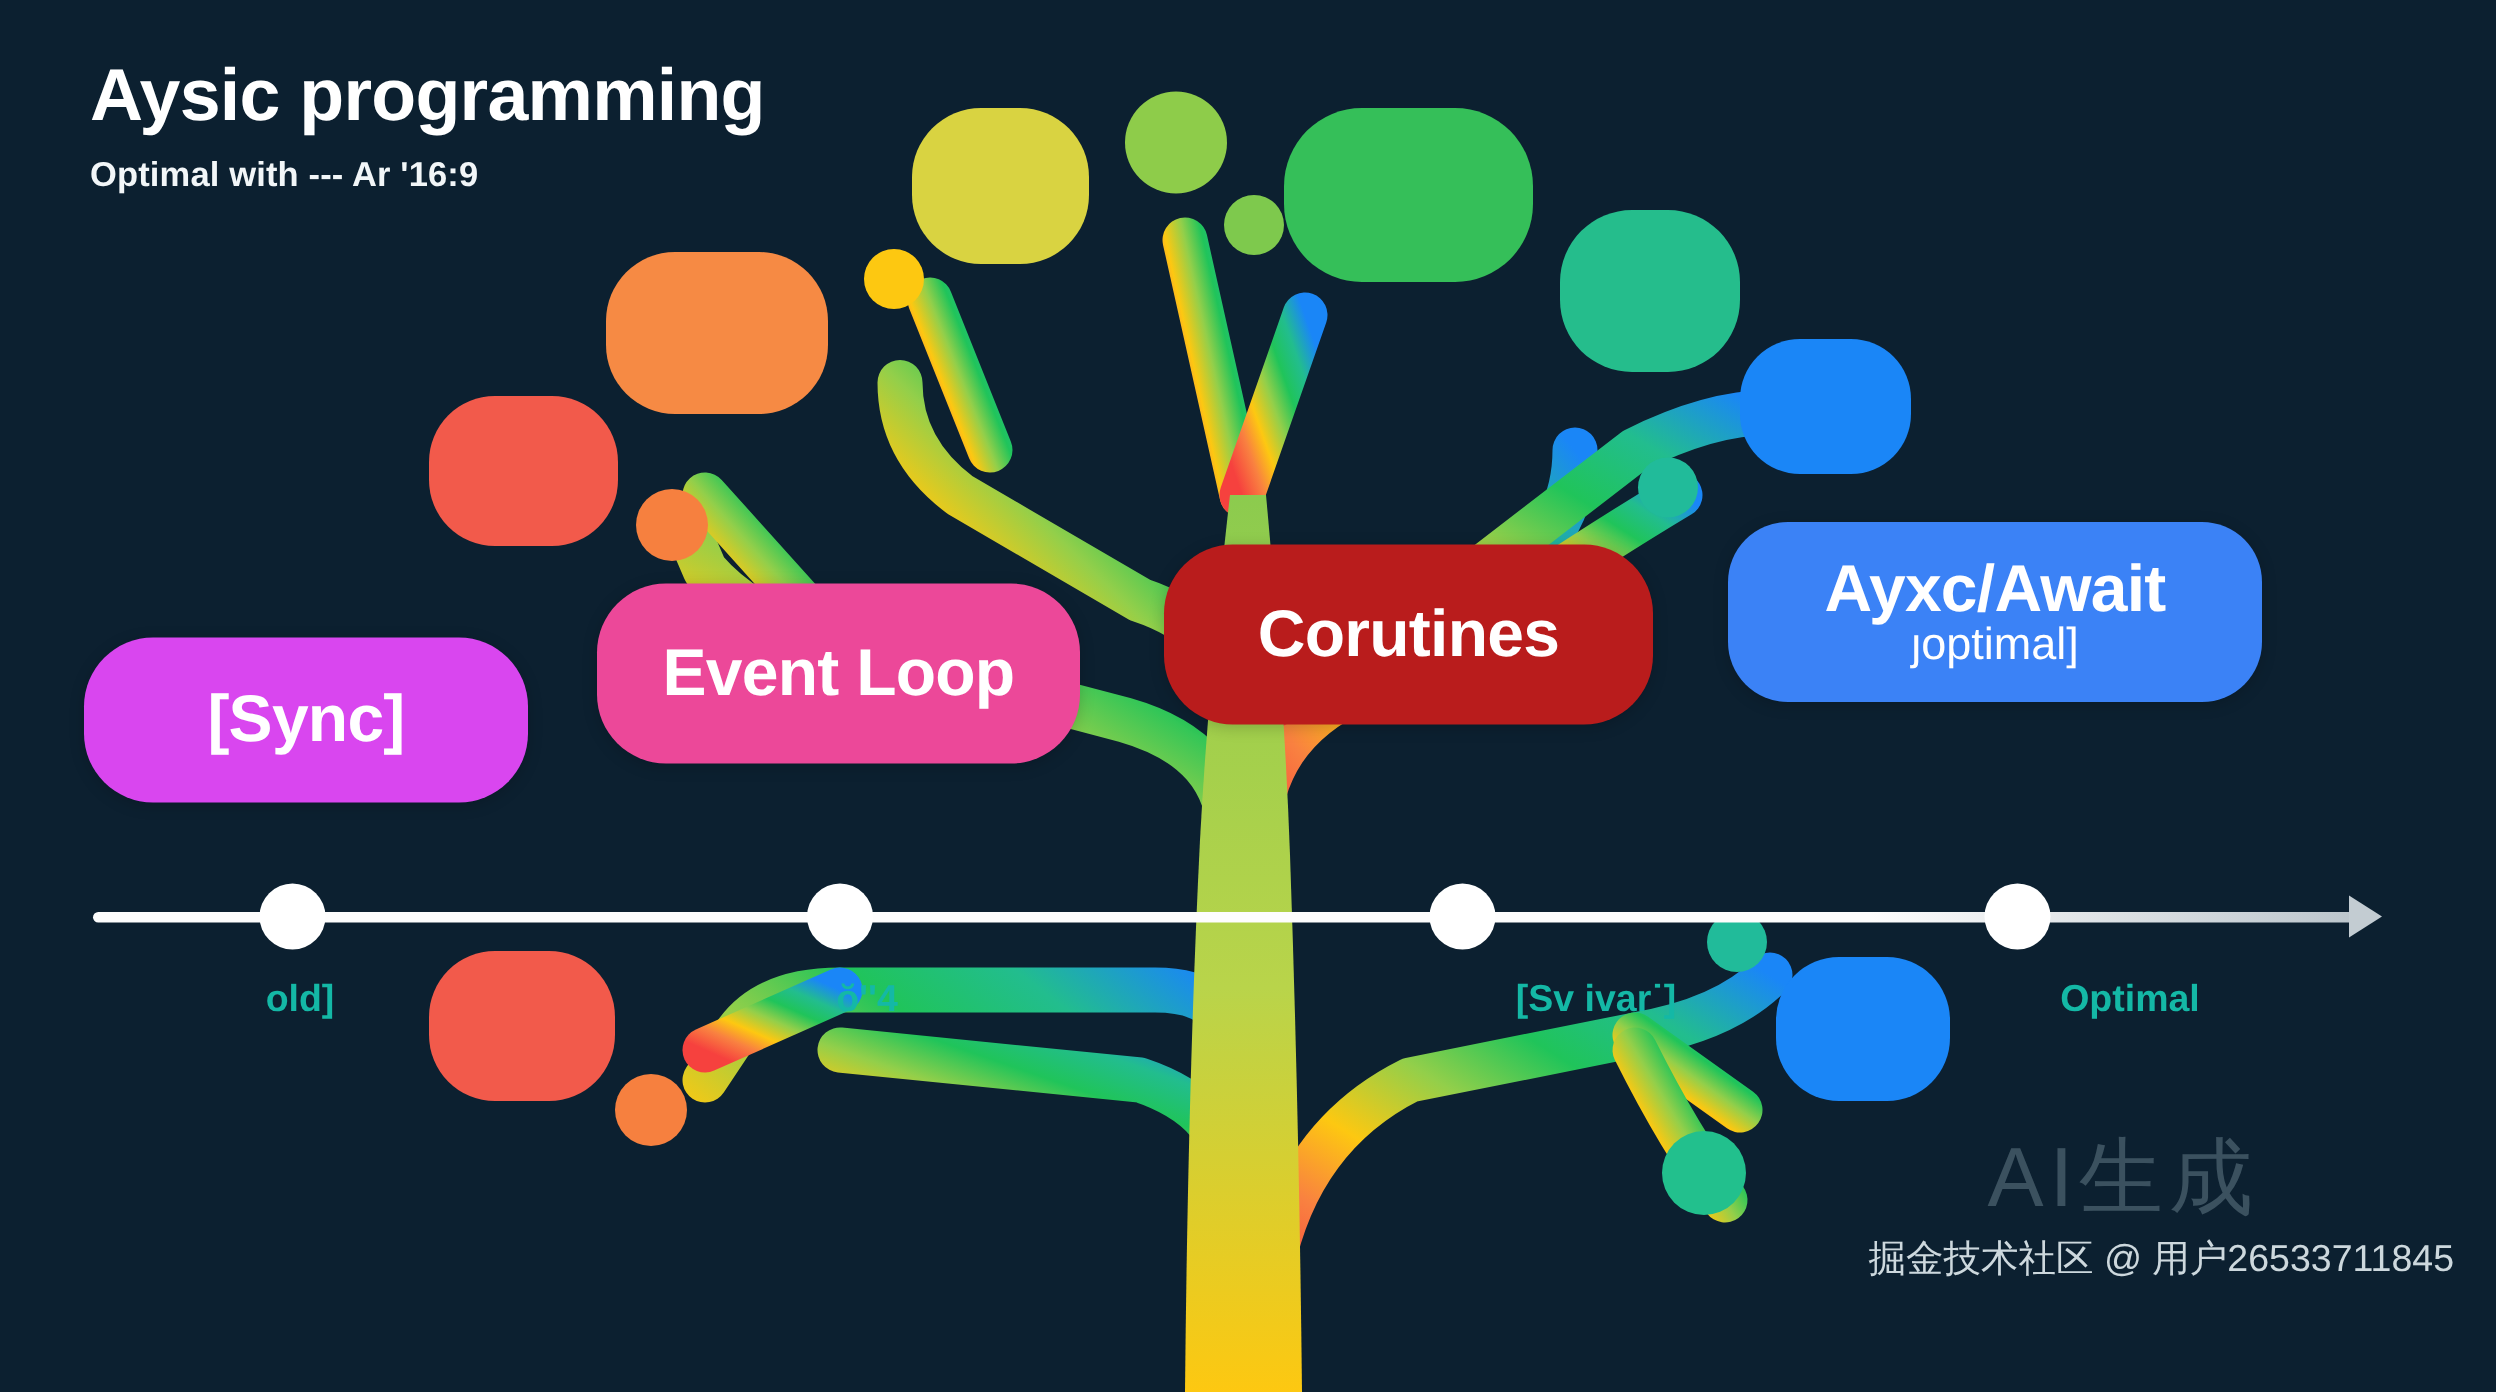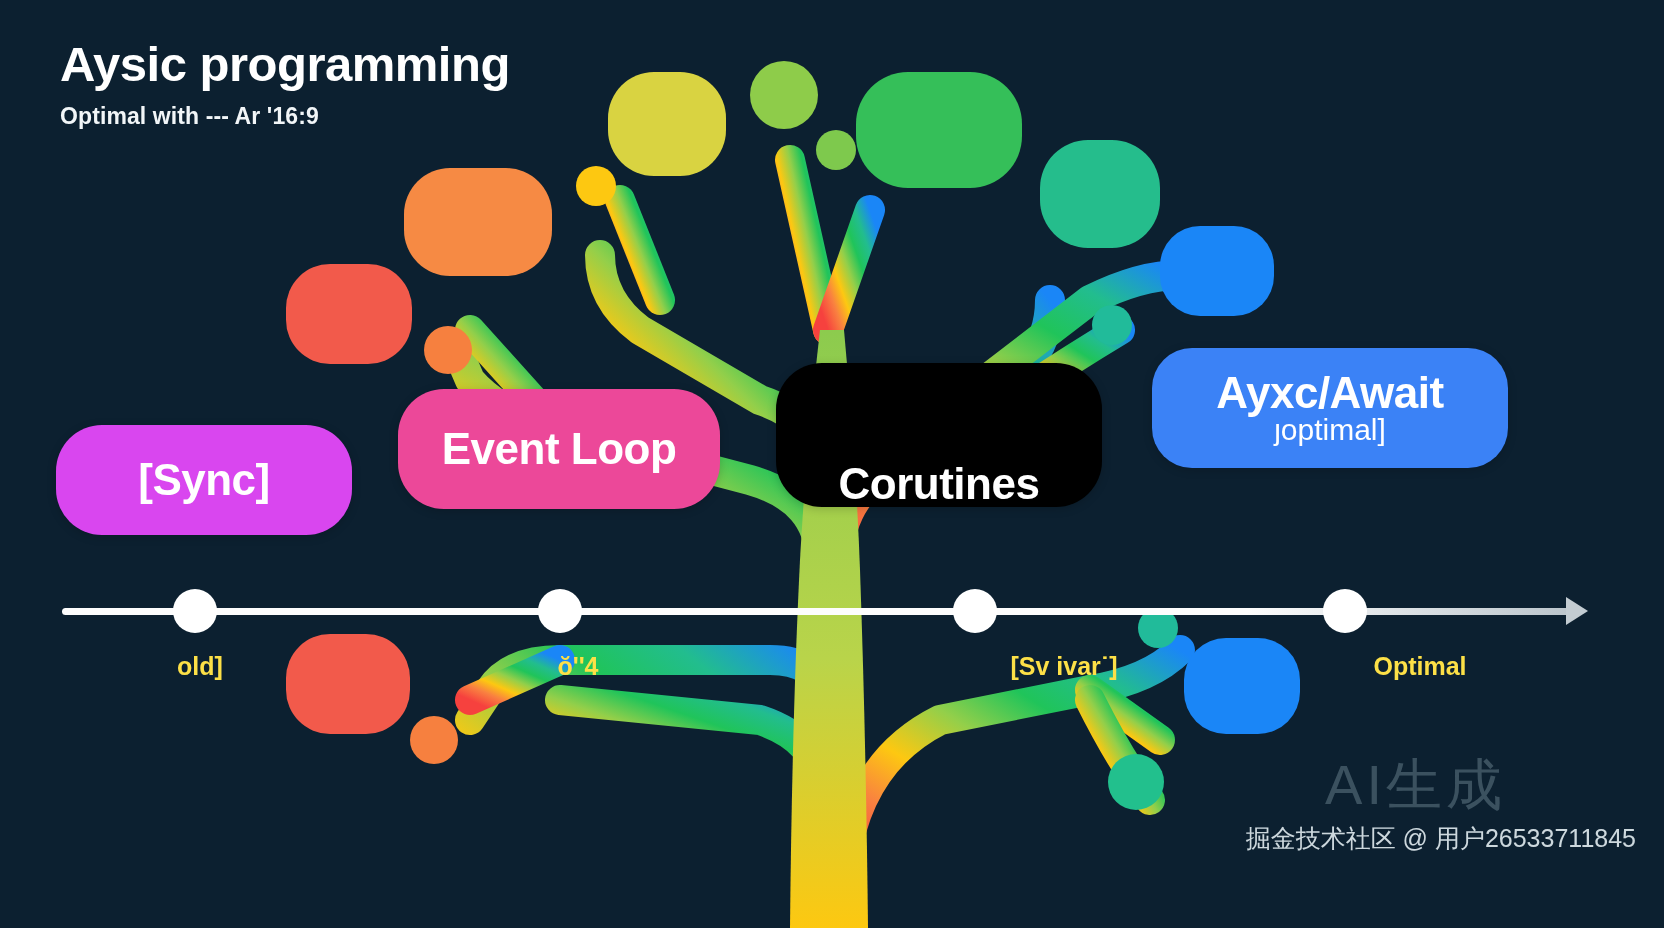--- a/index.html
+++ b/index.html
@@ -37,36 +37,36 @@
     border-top:14px solid transparent;border-bottom:14px solid transparent;
     border-left:22px solid #c3ccd2;
   }
   .node{
     position:absolute;width:44px;height:44px;border-radius:50%;
     background:#ffffff;transform:translate(-50%,-50%);
     box-shadow:0 0 0 0 rgba(0,0,0,0);
   }
   .node-label{
     position:absolute;transform:translateX(-50%);
-    color:#fde047;font-size:25px;font-weight:700;white-space:nowrap;text-align:center;
+    color:#14b8a6;font-size:25px;font-weight:700;white-space:nowrap;text-align:center;
   }
 
   
   .pill{
     position:absolute;z-index:5;display:flex;flex-direction:column;
     align-items:center;justify-content:center;
     border-radius:46px;color:#ffffff;
     box-shadow:0 2px 10px rgba(0,0,0,.18);
   }
   .pill .t1{font-size:44px;font-weight:700;letter-spacing:-.5px;line-height:1.02;}
   .pill .t2{font-size:30px;font-weight:400;line-height:1.05;margin-top:-2px;}
 
   #pill-sync{left:56px;top:425px;width:296px;height:110px;background:#d946ef;}
   #pill-event{left:398px;top:389px;width:322px;height:120px;background:#ec4899;}
-  #pill-coro{left:776px;top:363px;width:326px;height:144px;background:#000000;justify-content:flex-end;}
+  #pill-coro{left:776px;top:363px;width:326px;height:120px;background:#b91c1c;}
   #pill-async{left:1152px;top:348px;width:356px;height:120px;background:#3b82f6;border-radius:40px;}
 
   
   .wm-big{
     position:absolute;right:158px;top:748px;z-index:7;
     font-size:56px;font-weight:400;color:rgba(170,195,205,.30);
     letter-spacing:4px;white-space:nowrap;
   }
   .wm-credit{
     position:absolute;right:28px;top:822px;z-index:7;

